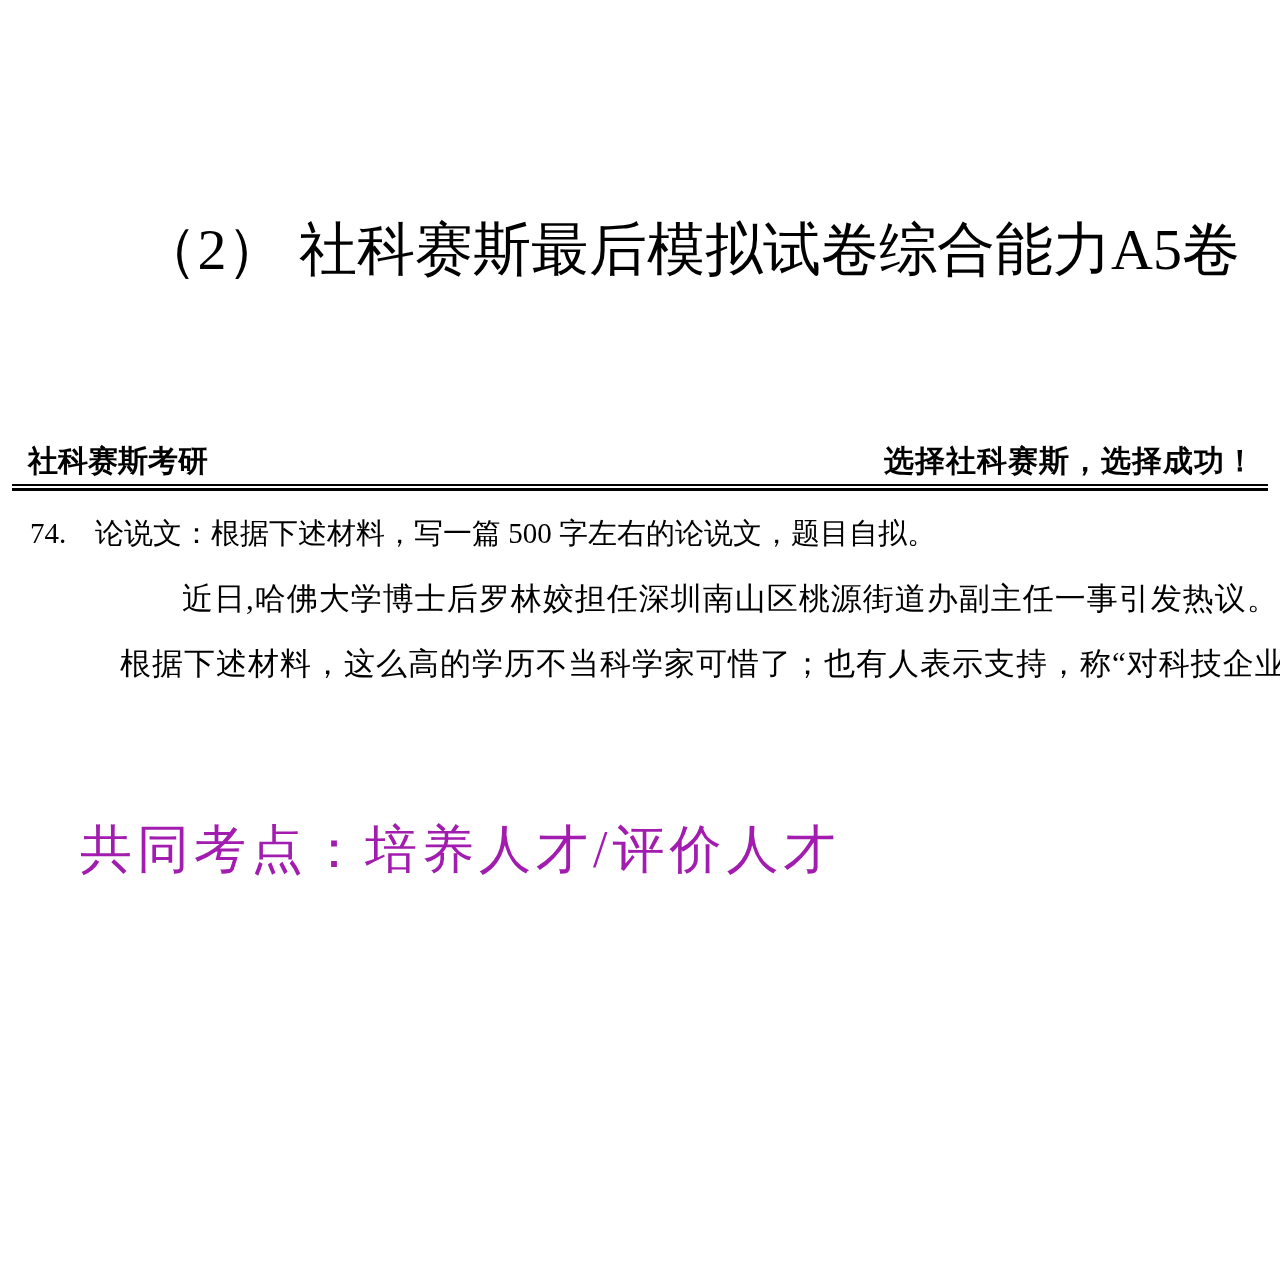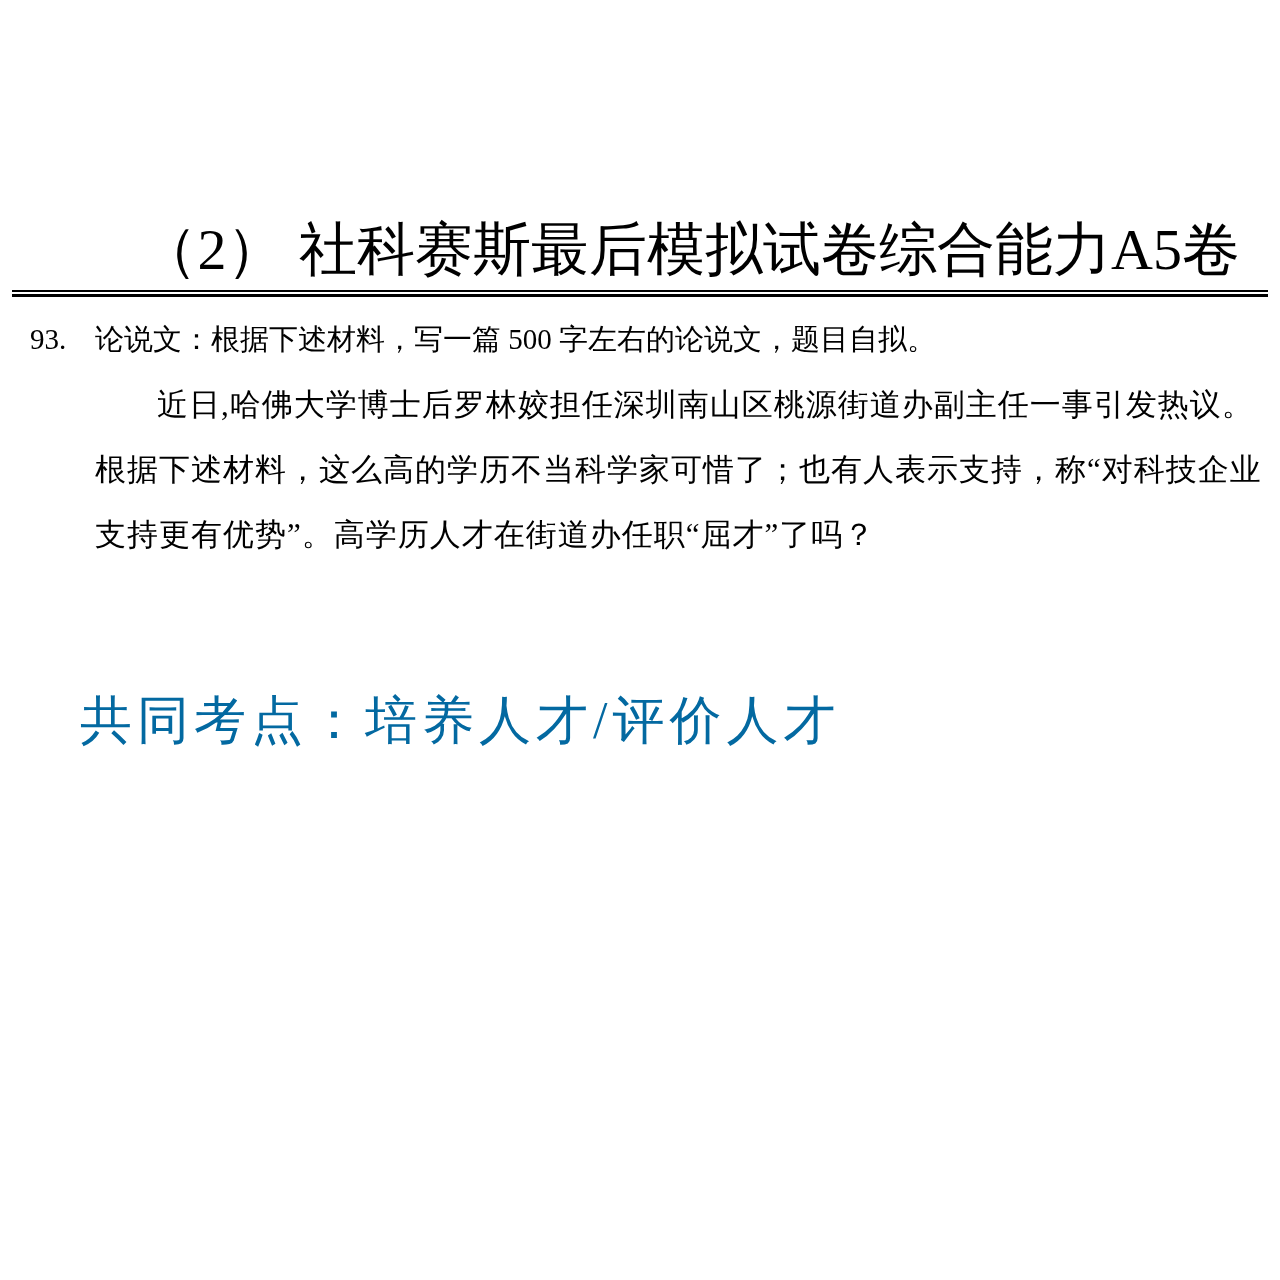--- a/index.html
+++ b/index.html
@@ -52,21 +52,21 @@
   }
   .question-first-line {
     display: flex;
     align-items: baseline;
   }
   .q-number {
     width: 65px;
     flex: 0 0 65px;
   }
   .material {
-    margin: 13px 28px 0 95px;
+    margin: 13px 28px 0 120px;
     font-size: 31px;
     line-height: 65px;
     letter-spacing: 1px;
   }
   .material .m-line {
     white-space: nowrap;
   }
   .material .m-line.indented {
     text-indent: 62px;
   }
@@ -81,33 +81,36 @@
     white-space: nowrap;
   }
 </style>
 </head>
 <body>
 
 <div class="page">
 
   <div class="doc-title">（2） 社科赛斯最后模拟试卷综合能力A5卷</div>
 
+  <div class="header-bar">
+    <div class="brand">社科赛斯考研</div>
+    <div class="slogan">选择社科赛斯，选择成功！</div>
+  </div>
 
   <div class="header-rule"></div>
 
   <div class="question-block">
     <div class="question-first-line">
-      <span class="q-number">93.</span>
+      <span class="q-number">74.</span>
       <span class="q-stem">论说文：根据下述材料，写一篇 500 字左右的论说文，题目自拟。</span>
     </div>
   </div>
 
   <div class="material">
     <div class="m-line indented">近日,哈佛大学博士后罗林姣担任深圳南山区桃源街道办副主任一事引发热议。</div>
     <div class="m-line">根据下述材料，这么高的学历不当科学家可惜了；也有人表示支持，称“对科技企业</div>
-    <div class="m-line">支持更有优势”。高学历人才在街道办任职“屈才”了吗？</div>
   </div>
 
-  <div class="annotation" style="color: #0369a1;">
+  <div class="annotation" style="color: #a21caf;">
     <div>共同考点：培养人才/评价人才</div>
   </div>
 
 </div>
 
 </body></html>

